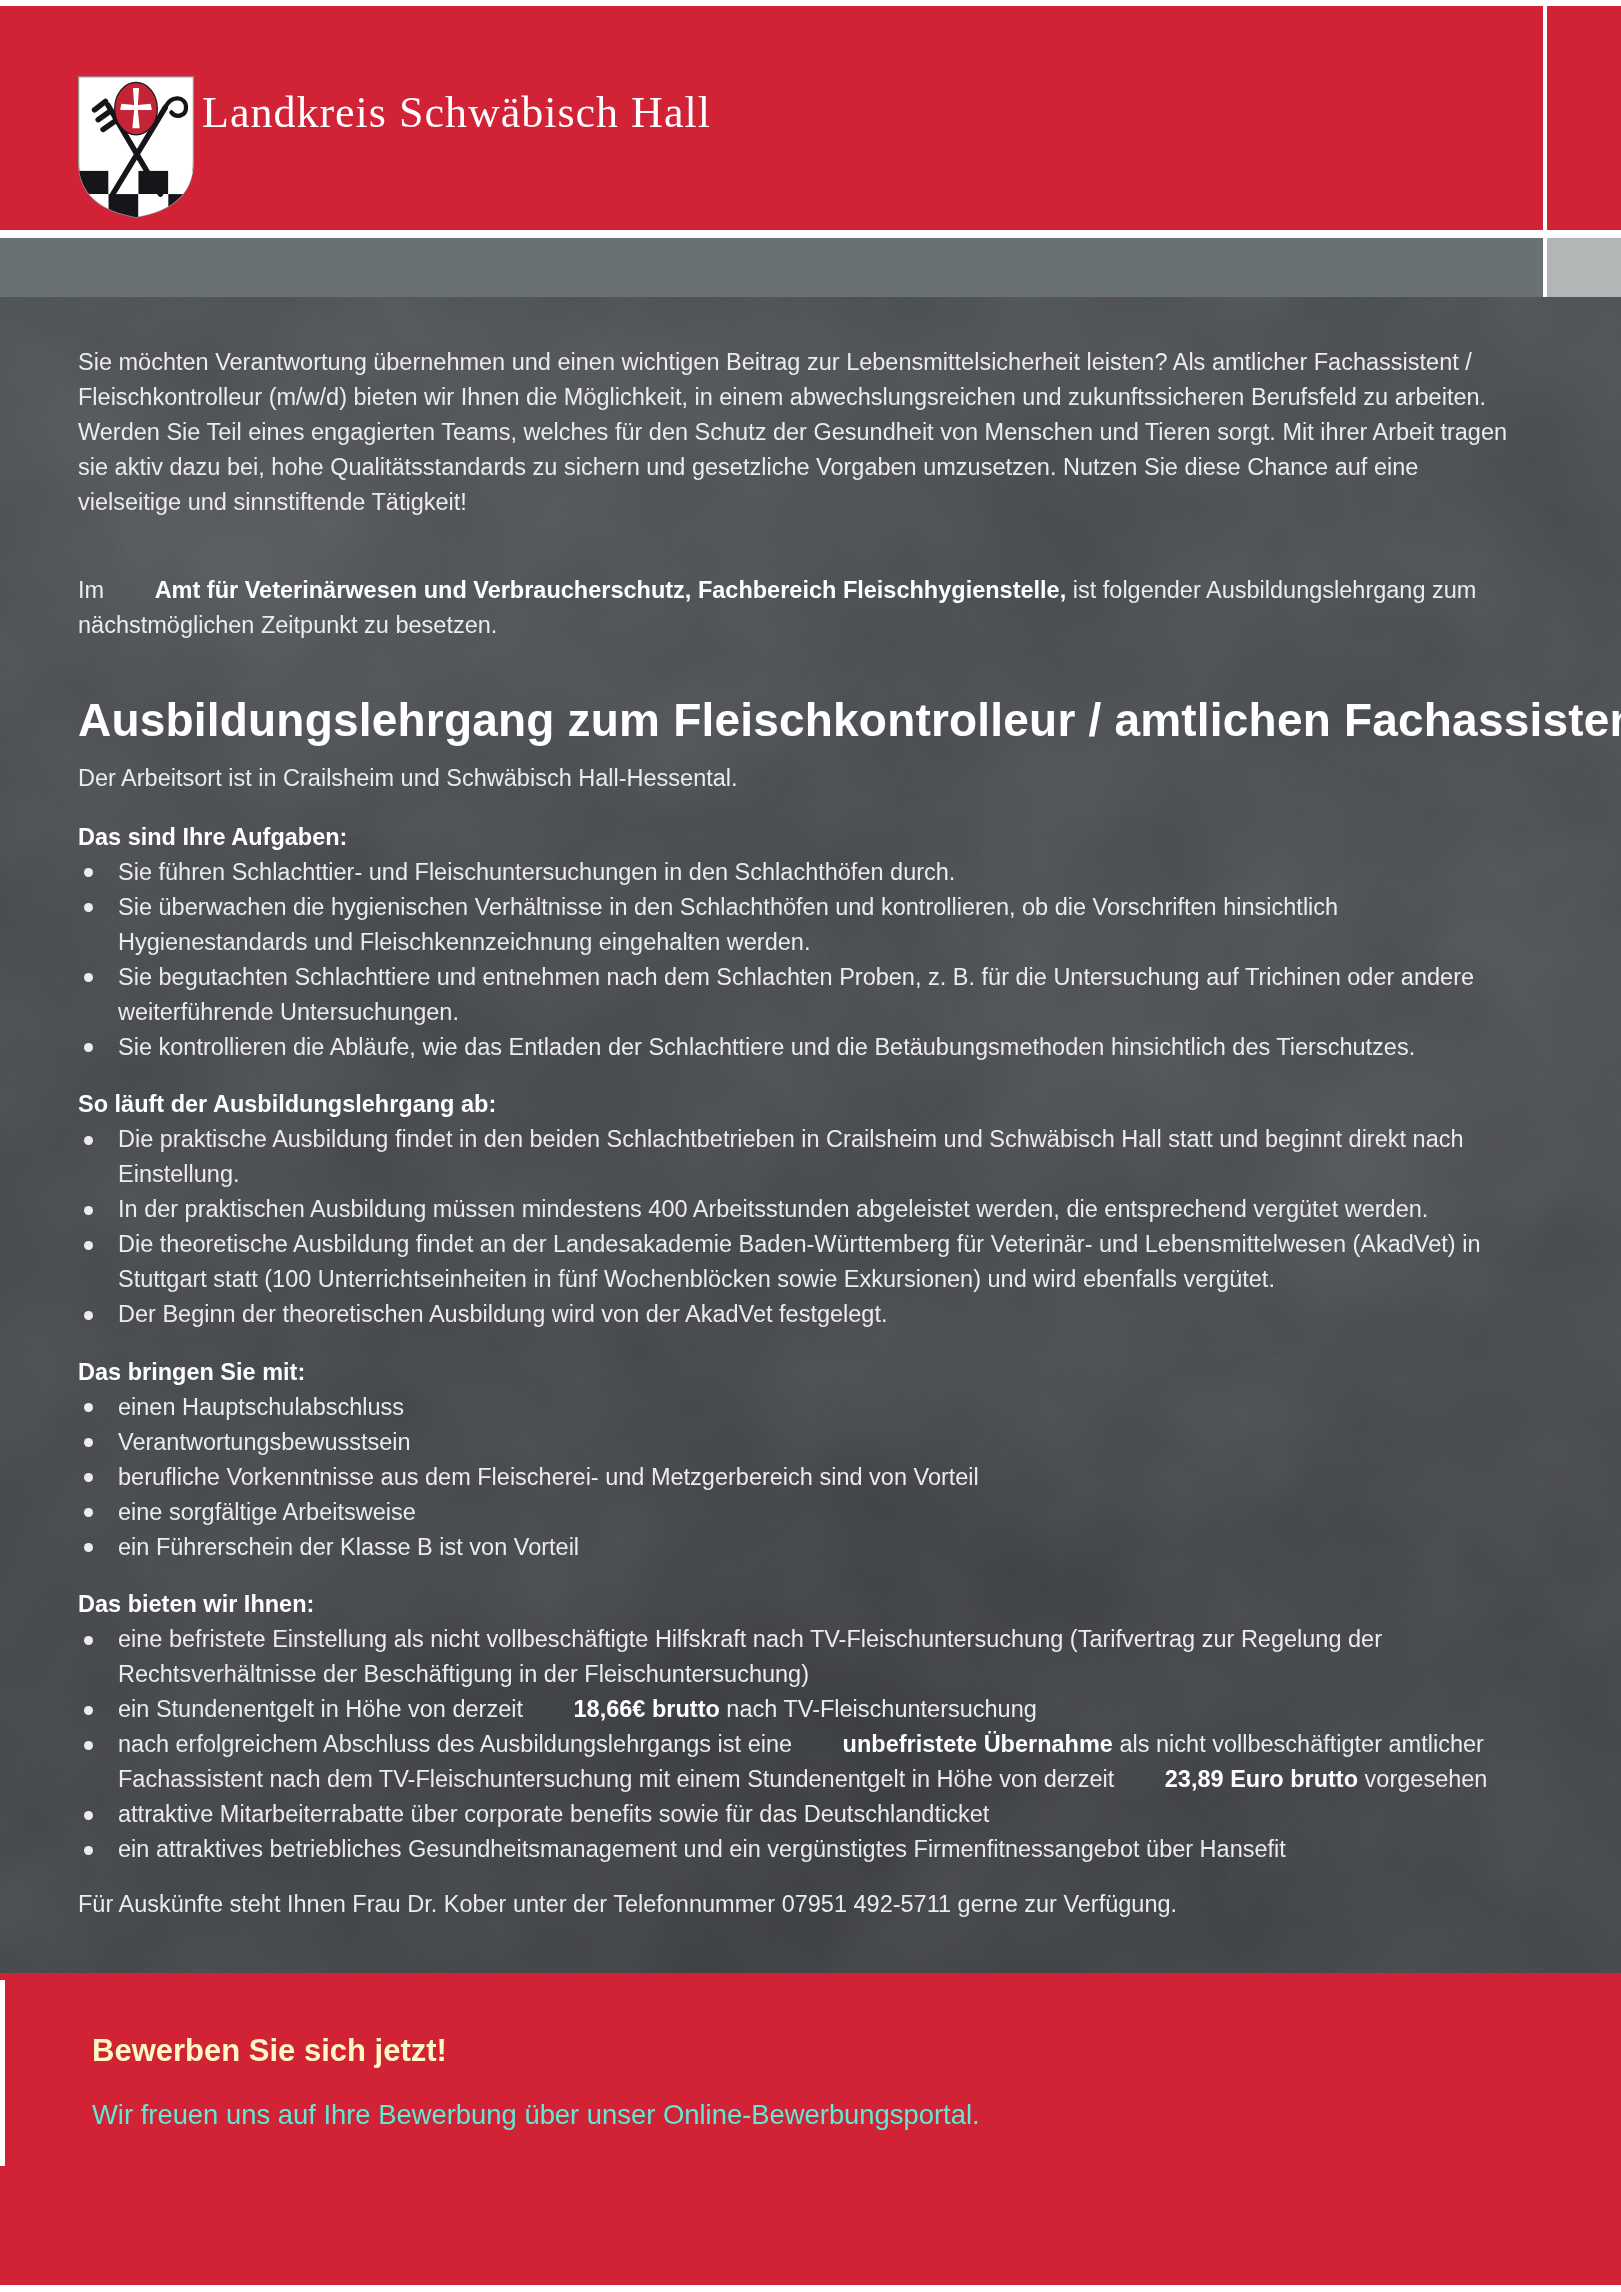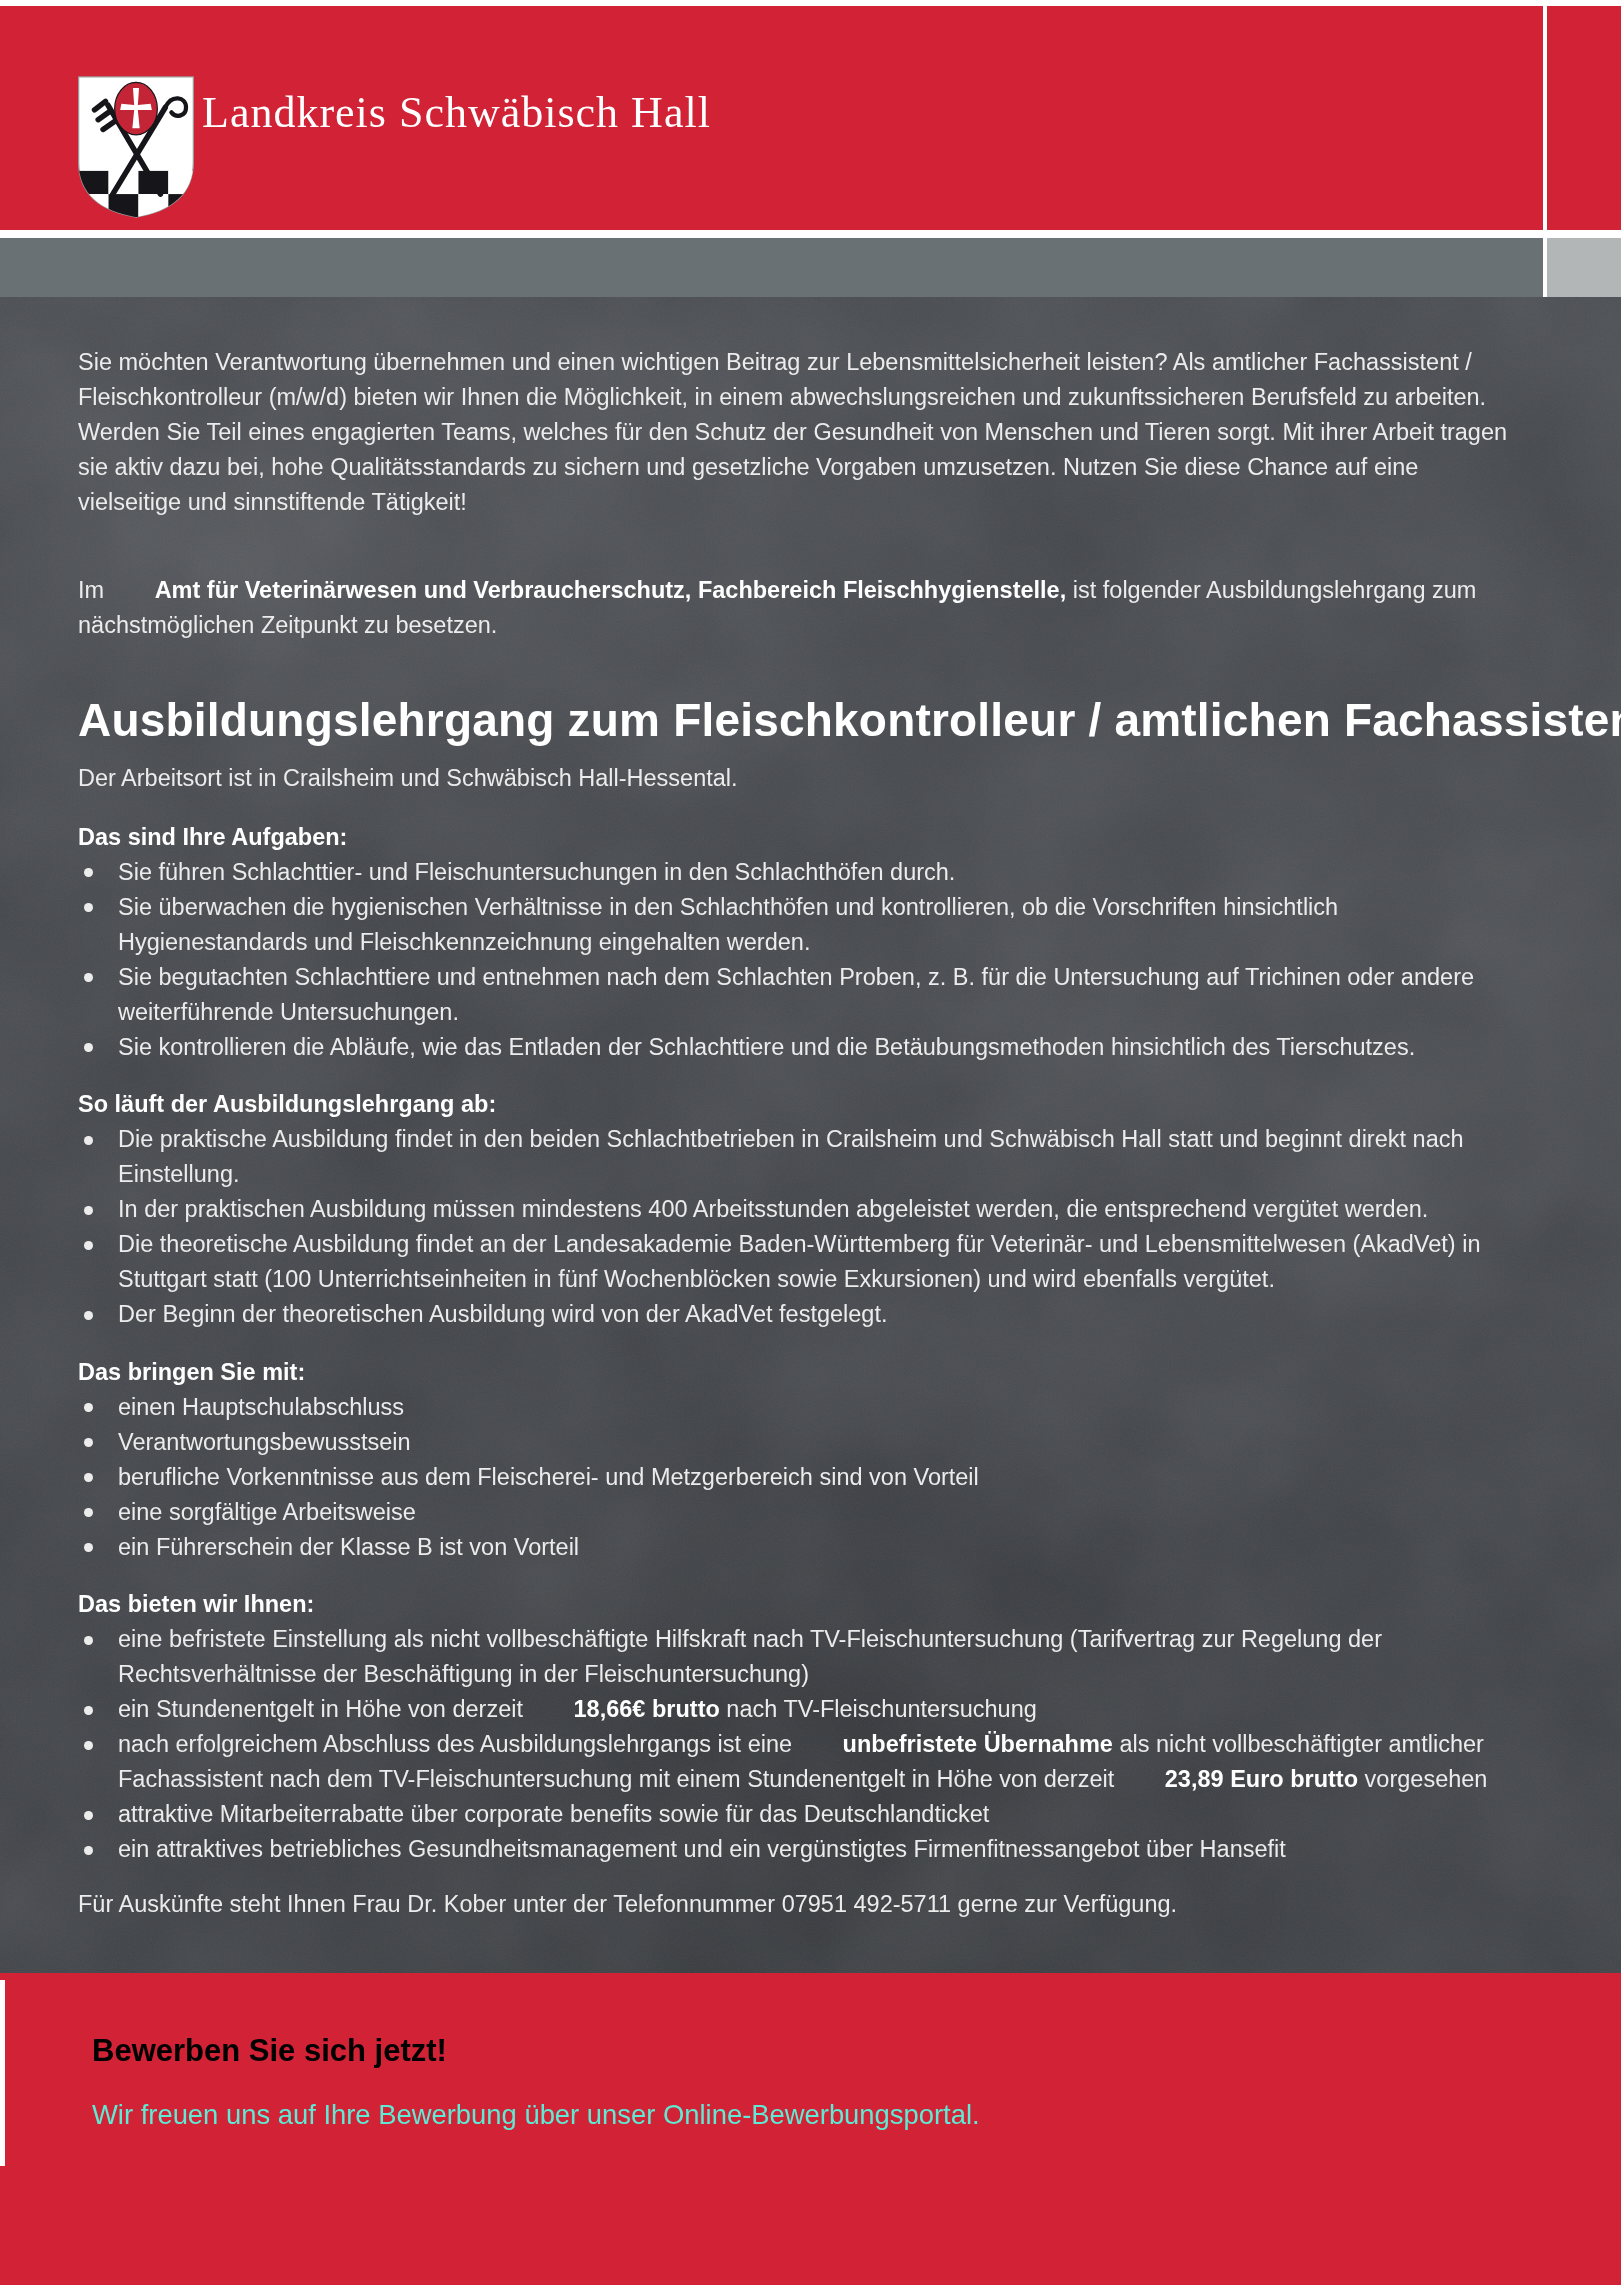--- a/index.html
+++ b/index.html
@@ -56,21 +56,21 @@
   li.bullet{position:relative;padding-left:40px;white-space:pre-wrap;}
   li.bullet::before{
     content:"";position:absolute;left:5.9px;top:13.7px;width:8.8px;height:8.8px;border-radius:50%;
     background:var(--chalk-text,#ececec);
   }
   .contact-line{margin-top:19.6px;}
   
   .footer{position:absolute;left:0;top:1973px;width:1621px;height:312px;background:var(--brand-red,#d12236);}
   .footer-headline{
     position:absolute;left:92px;top:58px;
-    font-size:31px;line-height:39px;font-weight:bold;color:#000000;
+    font-size:31px;line-height:39px;font-weight:bold;color:#fef9c3;
   }
   .footer-text{
     position:absolute;left:92px;top:124px;
     font-size:27.4px;line-height:35px;color:#5eead4;
   }
   .footer-edge-artifact{position:absolute;left:0;top:1980px;width:4.9px;height:186px;background:#ffffff;}
   .bottom-strip{position:absolute;left:0;top:2285px;width:1621px;height:7.8px;background:#ffffff;}
 </style>
 </head>
 <body>

